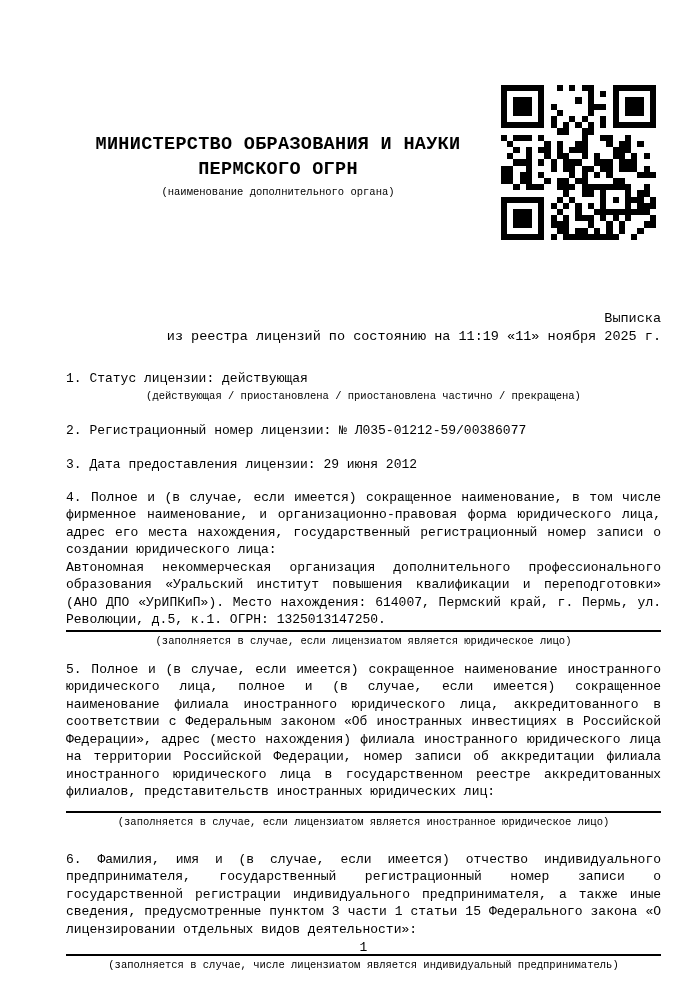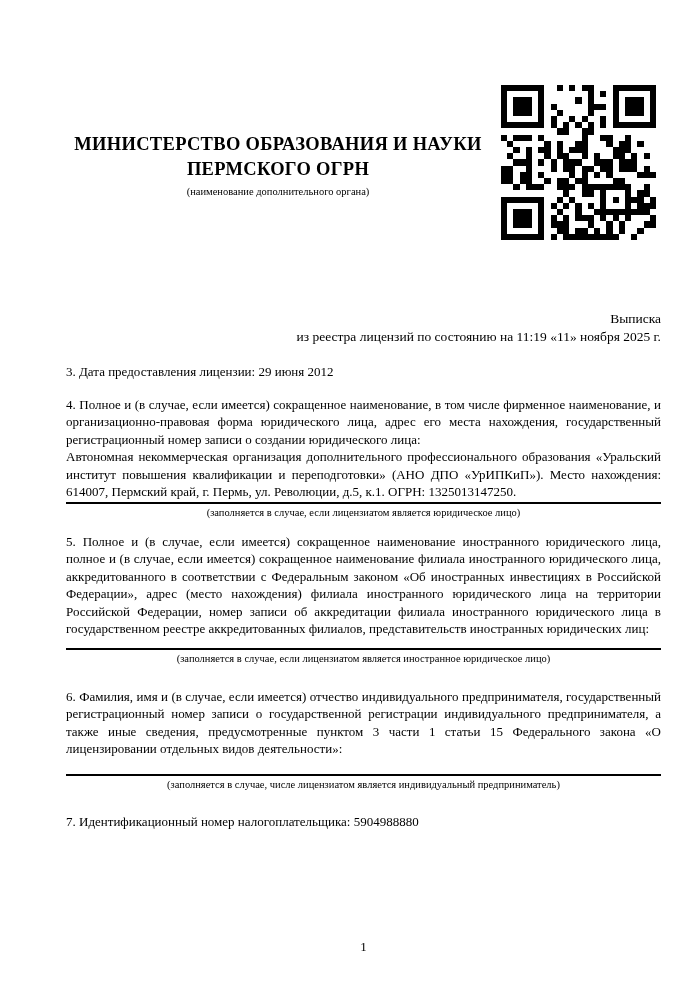--- a/index.html
+++ b/index.html
@@ -2,21 +2,21 @@
 <html lang="ru"><head>
 <meta charset="utf-8">
 <title>Выписка из реестра лицензий</title>
 <style>
   html,body{margin:0;padding:0;background:#ffffff;}
   .page{
     position:relative;
     width:696px;height:989px;
     background:#ffffff;
     color:#000;
-    font-family:Liberation Serif, serif;
+    font-family:Liberation Mono, monospace;
     overflow:hidden;
     box-sizing:border-box;
   }
   .content{
     padding-left:66px;
     padding-right:35px;
   }
   
   .header{
     display:flex;
@@ -406,21 +406,26 @@
             <rect x="18" y="24" width="1" height="1"></rect>
             <rect x="21" y="24" width="1" height="1"></rect>
           </svg></div>
     </div>
 
     <div class="doc-title">
       <div>Выписка</div>
       <div>из реестра лицензий по состоянию на 11:19 «11» ноября 2025 г.</div>
     </div>
 
-
+    <div class="item item-status">
+      <div>1. Статус лицензии: действующая</div>
+      <div class="small-caption">(действующая / приостановлена / приостановлена частично / прекращена)</div>
+    </div>
+
+    <div class="item item-regnum">2. Регистрационный номер лицензии: № Л035-01212-59/00386077</div>
 
     <div class="item item-date">3. Дата предоставления лицензии: 29 июня 2012</div>
 
     <div class="item item-legal">
       <div class="just">4. Полное и (в случае, если имеется) сокращенное наименование, в том числе фирменное наименование, и организационно-правовая форма юридического лица, адрес его места нахождения, государственный регистрационный номер записи о создании юридического лица:</div>
       <div class="just">Автономная некоммерческая организация дополнительного профессионального образования «Уральский институт повышения квалификации и переподготовки» (АНО ДПО «УрИПКиП»). Место нахождения: 614007, Пермский край, г. Пермь, ул. Революции, д.5, к.1. ОГРН: 1325013147250.</div>
       <div class="fill-line"></div>
       <div class="small-caption rule-caption">(заполняется в случае, если лицензиатом является юридическое лицо)</div>
     </div>
 

